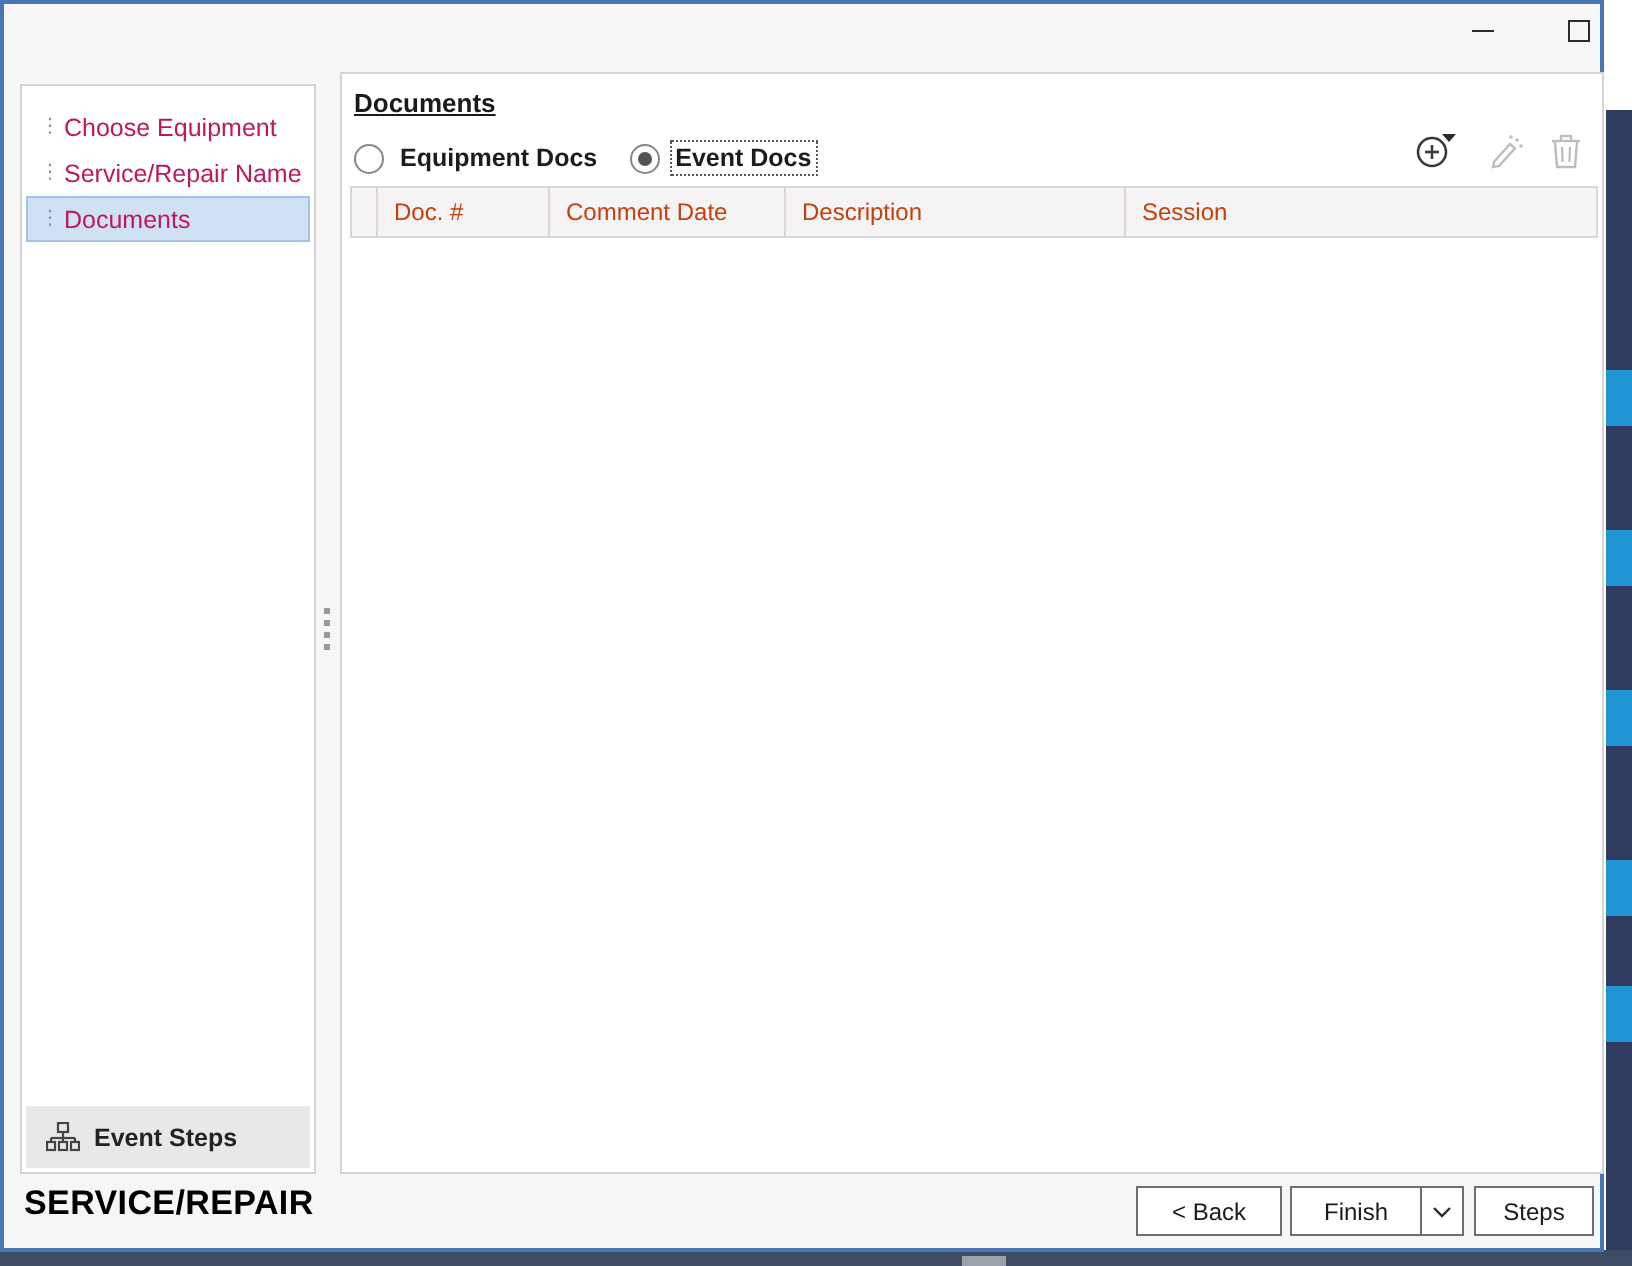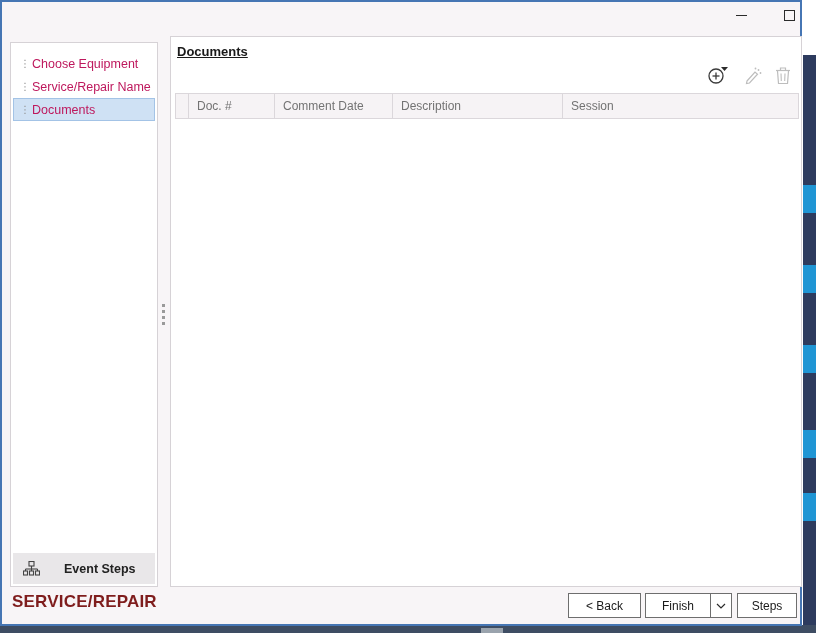--- a/index.html
+++ b/index.html
@@ -30,21 +30,21 @@
   .sidebar { position:absolute; left:8px; top:40px; width:148px; height:545px;
              background:#ffffff; border:1px solid #d6d2d6; }
   .side-items { padding-top:9px; }
   .side-item { height:23px; margin:0 2px; border:1px solid transparent;
                display:flex; align-items:center; padding-left:6px; cursor:pointer; }
   .side-item .grip { color:#8f8f8f; font-size:10px; width:12px; line-height:1; }
   .side-item .lbl { font-size:12.5px; color:#be185d; }
   .side-item.on { background:#cfe1f4; border-color:#a3c3e6; }
 
   .event-steps { position:absolute; left:2px; right:2px; bottom:2px; height:31px;
-                 background:#e9e7e9; display:flex; align-items:center; gap:24px;
+                 background:#e9e7e9; display:flex; align-items:center; gap:7px;
                  padding-left:10px; cursor:pointer; }
   .event-steps .lbl { font-size:12.5px; font-weight:bold; color:#222; }
 
   
   .splitter { position:absolute; left:157px; top:40px; width:10px; height:545px; cursor:col-resize; }
   .splitter .grip-dots { position:absolute; left:2px; top:262px; width:5px;
                          display:flex; flex-direction:column; gap:3px; align-items:center; }
   .splitter .grip-dots i { width:3px; height:3px; background:#9a9a9a; display:block; }
 
   
@@ -61,34 +61,34 @@
                   border-radius:50%; background:#555; }
   .radio-label { font-size:12.5px; font-weight:bold; color:#1c1c1c; padding:1px 2px; }
   .radio-label.on { outline:1px dotted #555; }
 
   .toolbar { position:absolute; right:10px; top:29px; display:flex; align-items:center; gap:13px; }
   .tool-btn { cursor:pointer; display:flex; align-items:center; }
 
   .grid-header { position:absolute; left:4px; top:56px; width:624px; height:26px;
                  display:flex; background:#f6f3f5; border:1px solid #dbd7db; }
   .gh-cell { border-right:1px solid #dbd7db; display:flex; align-items:center;
-             padding-left:8px; font-size:12px; color:#737373; height:100%; }
+             padding-left:8px; font-size:12px; color:#c2410c; height:100%; }
   .gh-cell:last-child { border-right:none; }
   .gh-c0 { width:13px; padding-left:0; }
   .gh-c1 { width:86px; }
   .gh-c2 { width:118px; }
   .gh-c3 { width:170px; }
   .gh-c4 { width:132px; }
   .gh-c5 { flex:1; }
   .grid-body { position:absolute; left:4px; top:82px; width:624px; bottom:4px; background:#fff; }
 
   
   .footer { position:absolute; left:0; bottom:0; width:100%; height:40px; }
   .footer-title { position:absolute; left:10px; top:8px; font-size:17px; font-weight:bold;
-                  color:#7f1d1d; letter-spacing:0.2px; }
+                  color:#000000; letter-spacing:0.2px; }
   .btn { position:absolute; top:9px; height:25px; background:#ffffff; border:1px solid #6e6e6e;
          font-size:12px; color:#1a1a1a; display:flex; align-items:center; justify-content:center;
          cursor:pointer; font-family:Liberation Sans, sans-serif; }
   .btn-back   { left:566px; width:73px; }
   .btn-finish { left:643px; width:66px; }
   .btn-chevron{ left:708px; width:22px; }
   .btn-cancel { left:735px; width:60px; }
 </style>
 </head>
 <body>
@@ -147,20 +147,30 @@
         <i></i>
         <i></i>
         <i></i>
         <i></i>
       </span>
   </div>
 
   <div class="content">
     <div class="content-title">Documents</div>
 
+    <div class="radio-row">
+      <div class="radio-group">
+        <span class="radio-circle"></span>
+        <span class="radio-label">Equipment Docs</span>
+      </div>
+      <div class="radio-group">
+        <span class="radio-circle on"></span>
+        <span class="radio-label on">Event Docs</span>
+      </div>
+    </div>
 
     <div class="toolbar">
       <span class="tool-btn">
         <svg width="22" height="19" viewBox="0 0 22 19">
           <circle cx="9" cy="10" r="7" fill="none" stroke="#3a3a3a" stroke-width="1.3"></circle>
           <line x1="9" y1="6.5" x2="9" y2="13.5" stroke="#3a3a3a" stroke-width="1.3"></line>
           <line x1="5.5" y1="10" x2="12.5" y2="10" stroke="#3a3a3a" stroke-width="1.3"></line>
           <path d="M14 1 L21 1 L17.5 5 Z" fill="#2b2b2b"></path>
         </svg>
       </span>

